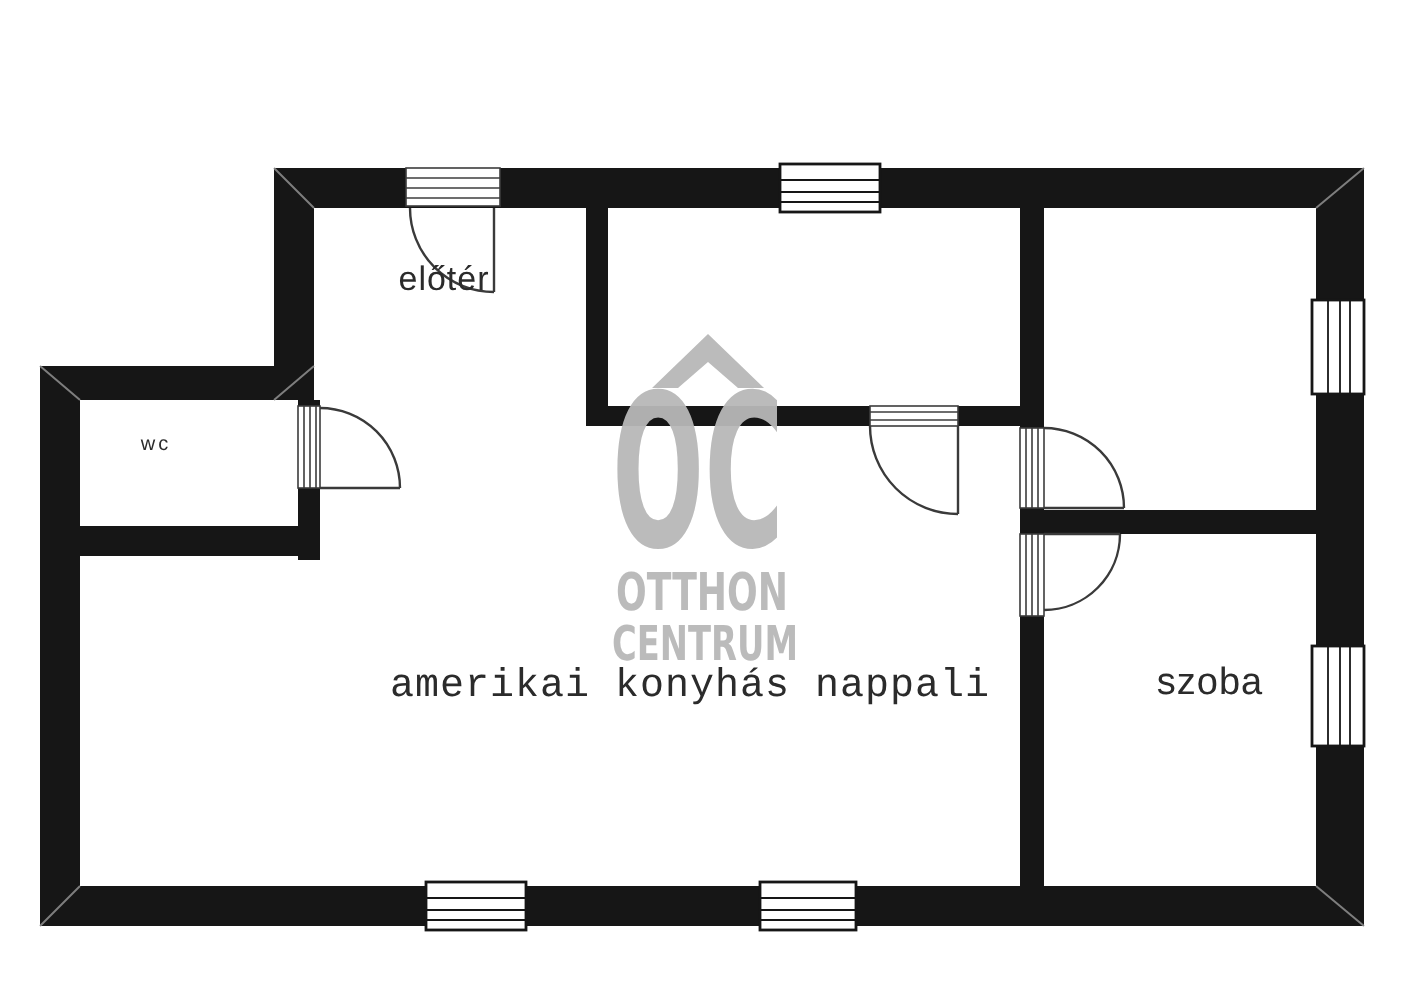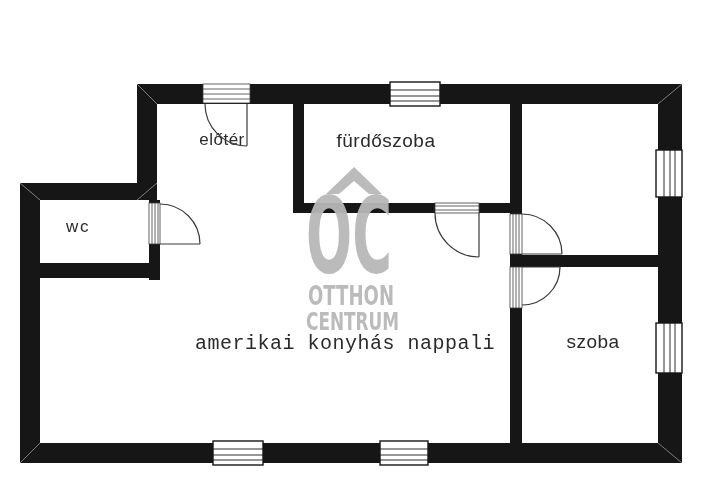--- a/index.html
+++ b/index.html
@@ -145,21 +145,20 @@
     <g opacity="0.95">
       <polygon class="wm-shape" points="326,194 354,167 382,194 369,194 354,181 339,194"></polygon>
       <text class="wm-text" x="306" y="273" font-size="106" textLength="86" lengthAdjust="spacingAndGlyphs">OC</text>
       <text class="wm-text" x="308" y="305" font-size="26" textLength="86" lengthAdjust="spacingAndGlyphs">OTTHON</text>
       <text class="wm-text" x="306" y="330" font-size="24" textLength="93" lengthAdjust="spacingAndGlyphs">CENTRUM</text>
     </g>
   </svg>
 
   <div class="room-label" style="left:186px;top:130px;width:72px;font-size:17px;">előtér</div>
 
-  <div class="room-label" style="left:325px;top:130px;width:122px;font-size:19px;">fürdőszoba</div>
 
 
-  <div class="room-label" style="left:57px;top:217px;width:42px;font-size:17px;letter-spacing:1.5px;">wc</div>
+  <div class="room-label" style="left:57px;top:217px;width:42px;font-size:10px;letter-spacing:1.5px;">wc</div>
 
   <div class="room-label" style="left:195px;top:332px;width:260px;font-size:20px;font-family:Liberation Mono, monospace;">amerikai konyhás nappali</div>
 
-  <div class="room-label" style="left:557px;top:331px;width:72px;font-size:19px;">szoba</div>
+  <div class="room-label" style="left:569px;top:331px;width:72px;font-size:19px;">szoba</div>
 </div>
 
 </body></html>

